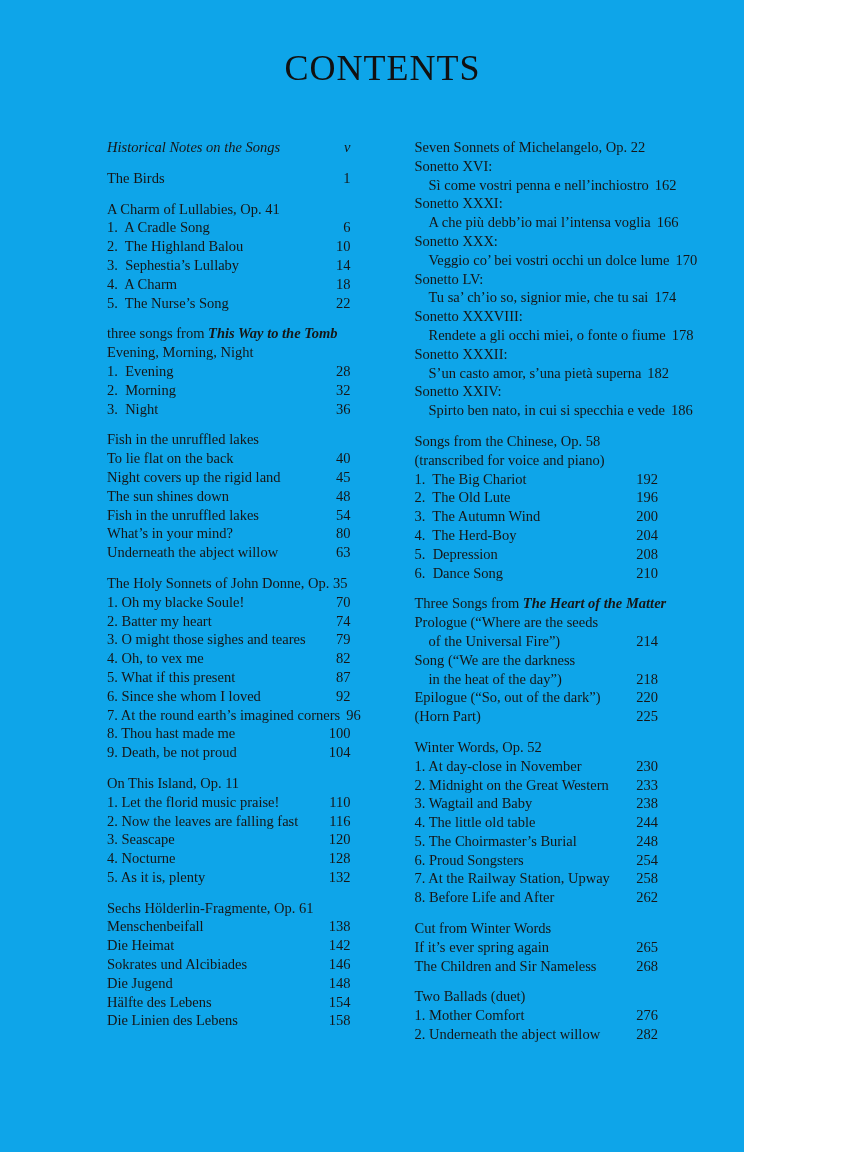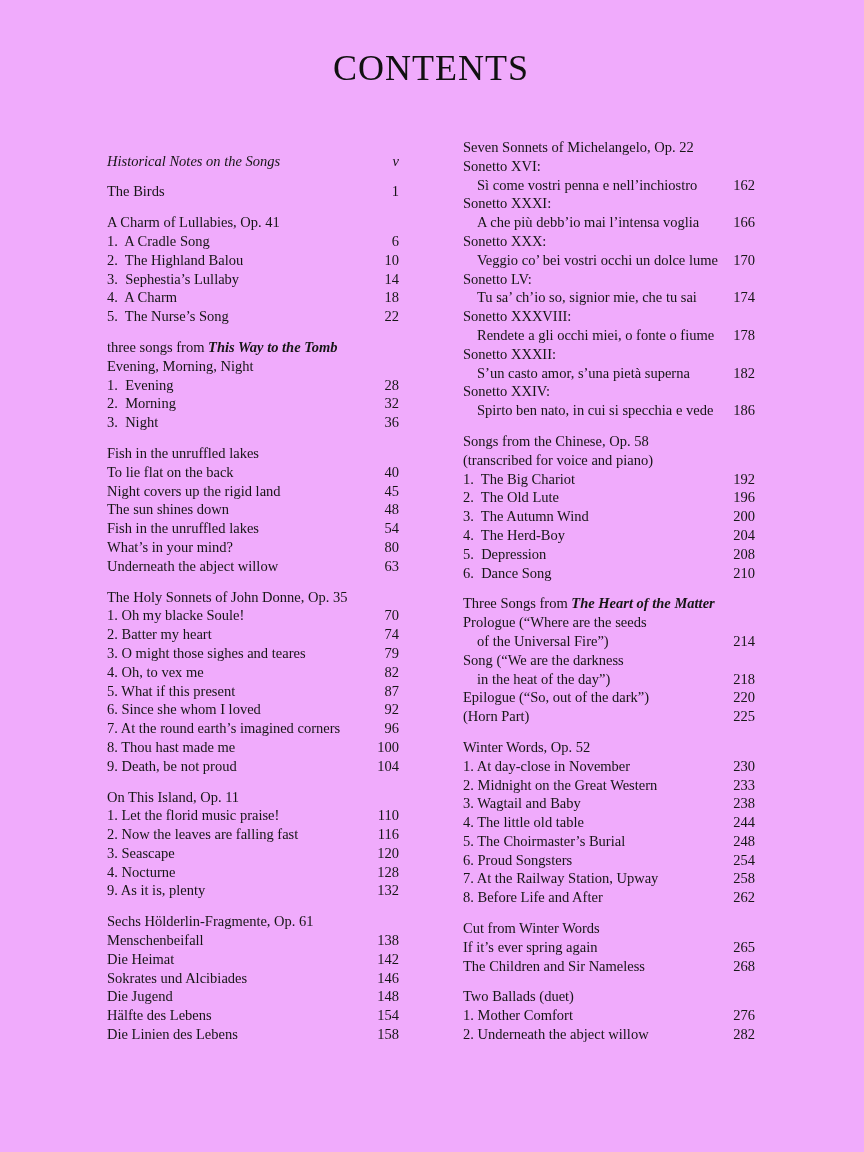--- a/index.html
+++ b/index.html
@@ -5,39 +5,39 @@
   * { margin: 0; padding: 0; box-sizing: border-box; }
   html, body { background: #ffffff; }
   body {
     width: 864px;
     height: 1152px;
     font-family: "Liberation Serif", serif;
     color: #161616;
     overflow: hidden;
   }
   .page {
-    width: 864px;
+    width: 744px;
     height: 1152px;
-    padding: 50px 109px 0 107px;
-    background: #f0abfc;
+    padding: 50px 86px 0 107px;
+    background: #0ea5e9;
   }
   .page-title {
     text-align: center;
     font-size: 36px;
     font-weight: 400;
     letter-spacing: 1px;
     line-height: 1;
     color: #111111;
     margin-bottom: 52px;
     font-family: "Liberation Serif", serif;
   }
   .columns {
     display: flex;
     gap: 64px;
-    align-items: flex-end;
+    align-items: flex-start;
   }
   .col {
     flex: 1;
     min-width: 0;
     font-size: 14.5px;
     line-height: 18.8px;
   }
   .toc-section { margin-bottom: 12px; }
   .toc-section:last-child { margin-bottom: 0; }
   .heading-line {
@@ -197,21 +197,21 @@
           </div>
           <div class="entry-row">
             <span class="entry-label">3. Seascape</span>
             <span class="entry-page">120</span>
           </div>
           <div class="entry-row">
             <span class="entry-label">4. Nocturne</span>
             <span class="entry-page">128</span>
           </div>
           <div class="entry-row">
-            <span class="entry-label">9. As it is, plenty</span>
+            <span class="entry-label">5. As it is, plenty</span>
             <span class="entry-page">132</span>
           </div>
         </section>
         <section class="toc-section">
           <div class="heading-line"><span class="st-b">Sechs Hölderlin-Fragmente, Op. 61</span></div>
           <div class="entry-row">
             <span class="entry-label">Menschenbeifall</span>
             <span class="entry-page">138</span>
           </div>
           <div class="entry-row">

